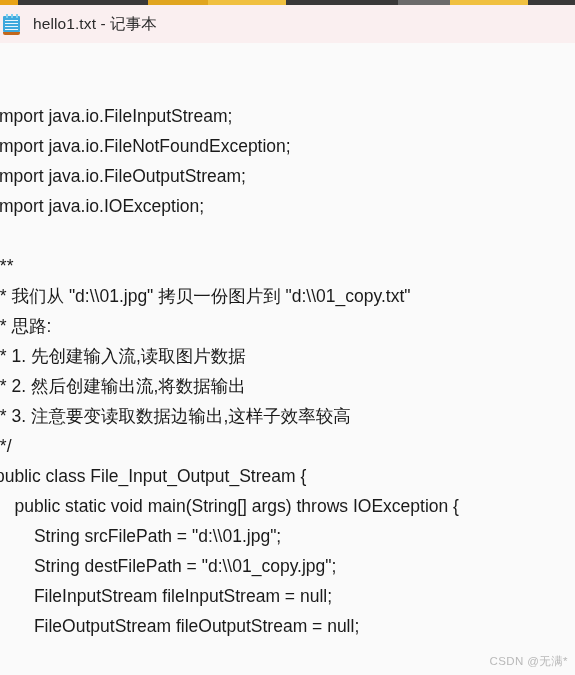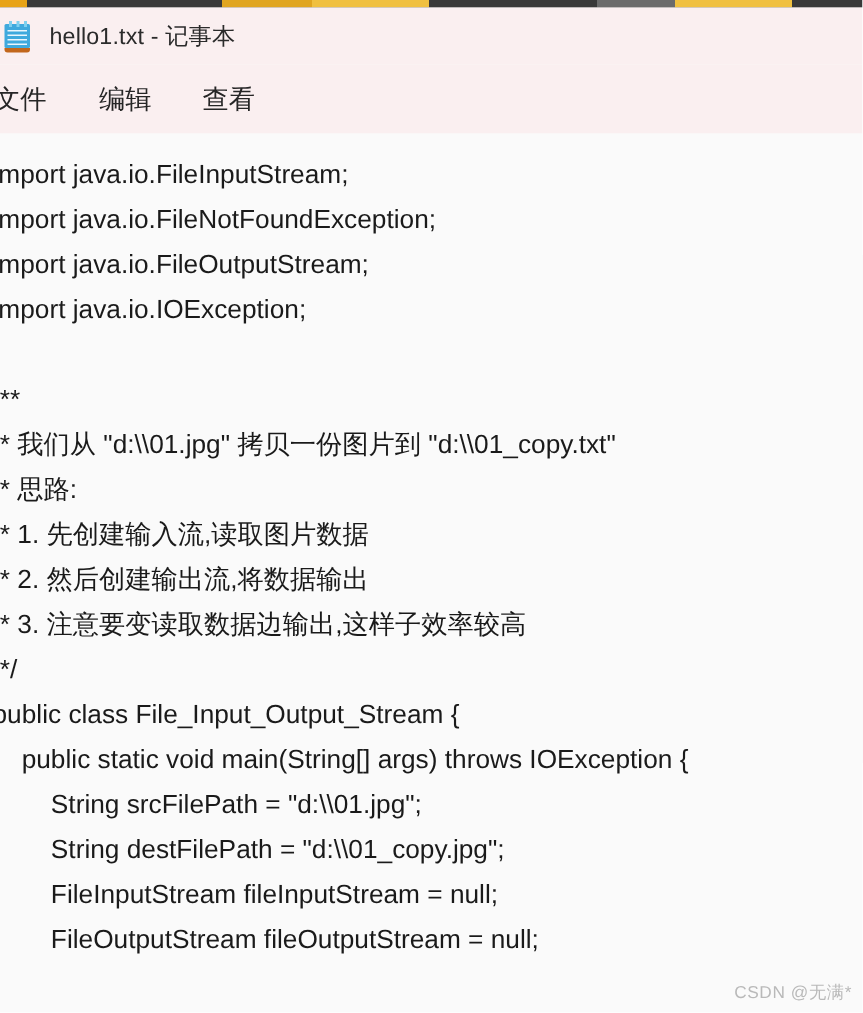--- a/index.html
+++ b/index.html
@@ -185,25 +185,20 @@
       <div class="rule r3"></div>
       <div class="rule r4"></div>
       <div class="ring g1"></div>
       <div class="ring g2"></div>
       <div class="ring g3"></div>
       <div class="binding"></div>
     </div>
     <div class="title-text">hello1.txt - 记事本</div>
   </div>
 
-  <div class="menubar">
-    <div class="menu-item m-file">文件</div>
-    <div class="menu-item m-edit">编辑</div>
-    <div class="menu-item m-view">查看</div>
-  </div>
 
   <div class="editor">
     <div class="code" id="code-body" style="color: rgb(26, 26, 26);"><div class="line">import java.io.FileInputStream;</div><div class="line">import java.io.FileNotFoundException;</div><div class="line">import java.io.FileOutputStream;</div><div class="line">import java.io.IOException;</div><div class="line blank">&nbsp;</div><div class="line">/**</div><div class="line"> * 我们从 "d:\\01.jpg" 拷贝一份图片到 "d:\\01_copy.txt"</div><div class="line"> * 思路:</div><div class="line"> * 1. 先创建输入流,读取图片数据</div><div class="line"> * 2. 然后创建输出流,将数据输出</div><div class="line"> * 3. 注意要变读取数据边输出,这样子效率较高</div><div class="line"> */</div><div class="line">public class File_Input_Output_Stream {</div><div class="line">    public static void main(String[] args) throws IOException {</div><div class="line">        String srcFilePath = "d:\\01.jpg";</div><div class="line">        String destFilePath = "d:\\01_copy.jpg";</div><div class="line">        FileInputStream fileInputStream = null;</div><div class="line">        FileOutputStream fileOutputStream = null;</div><div class="line blank">&nbsp;</div><div class="line">        try {</div></div>
   </div>
 
   <div class="watermark">CSDN @无满*</div>
 
 </div>
 
 </body></html>

